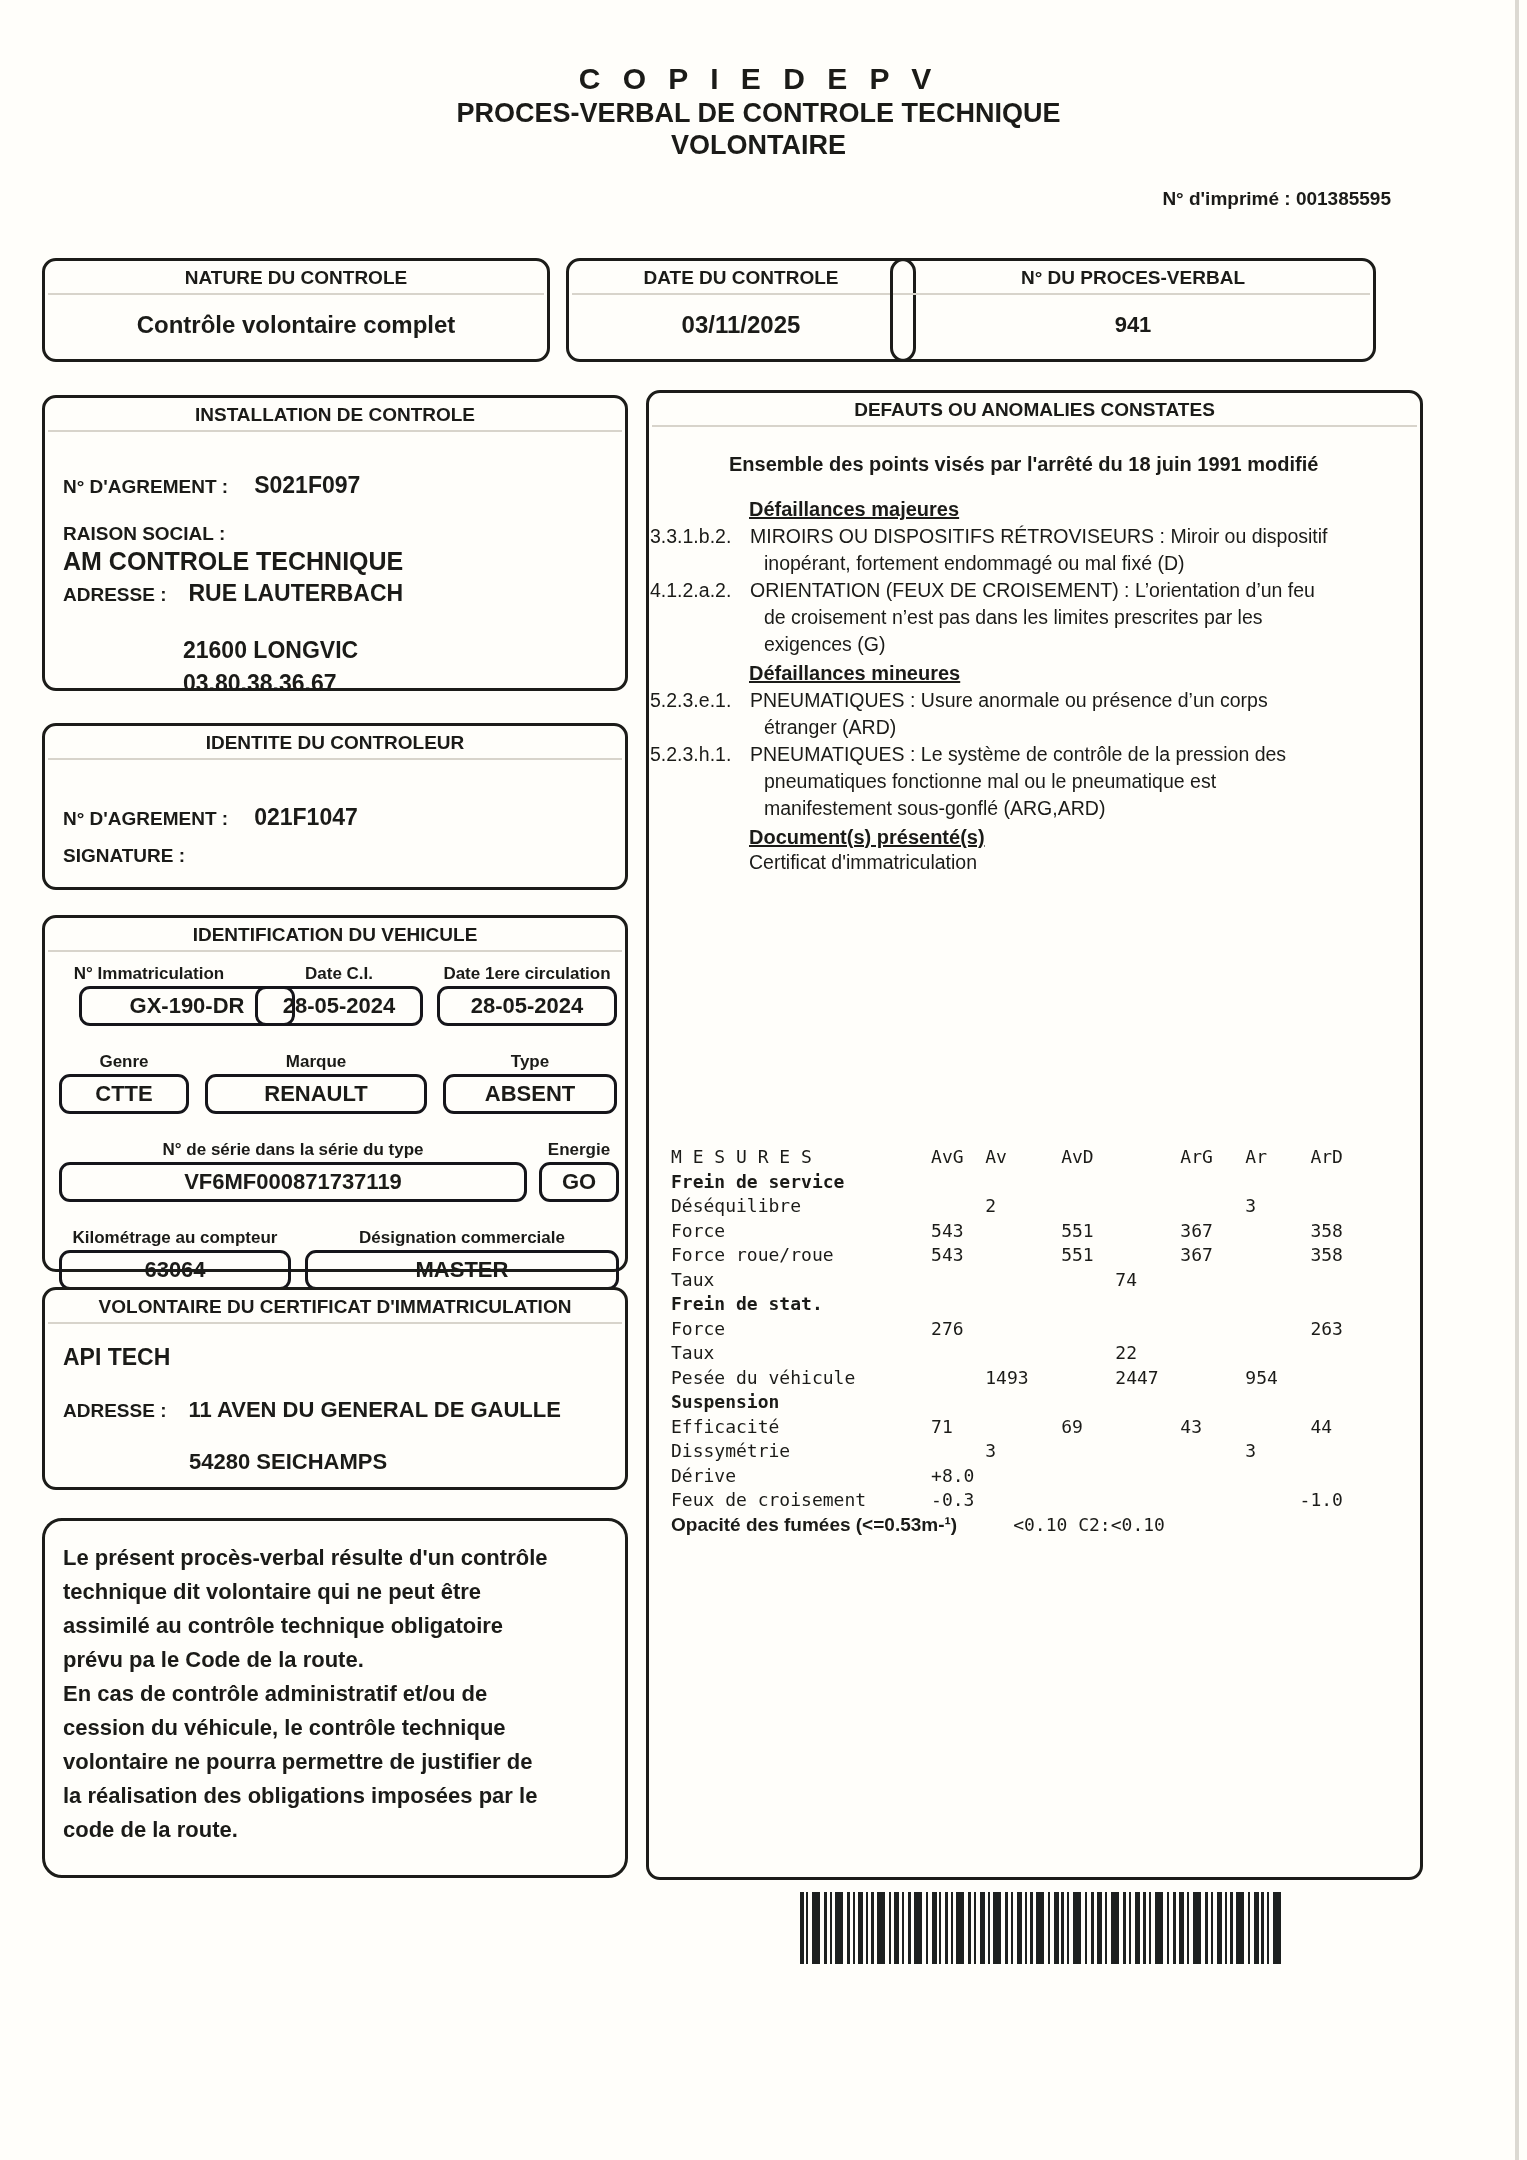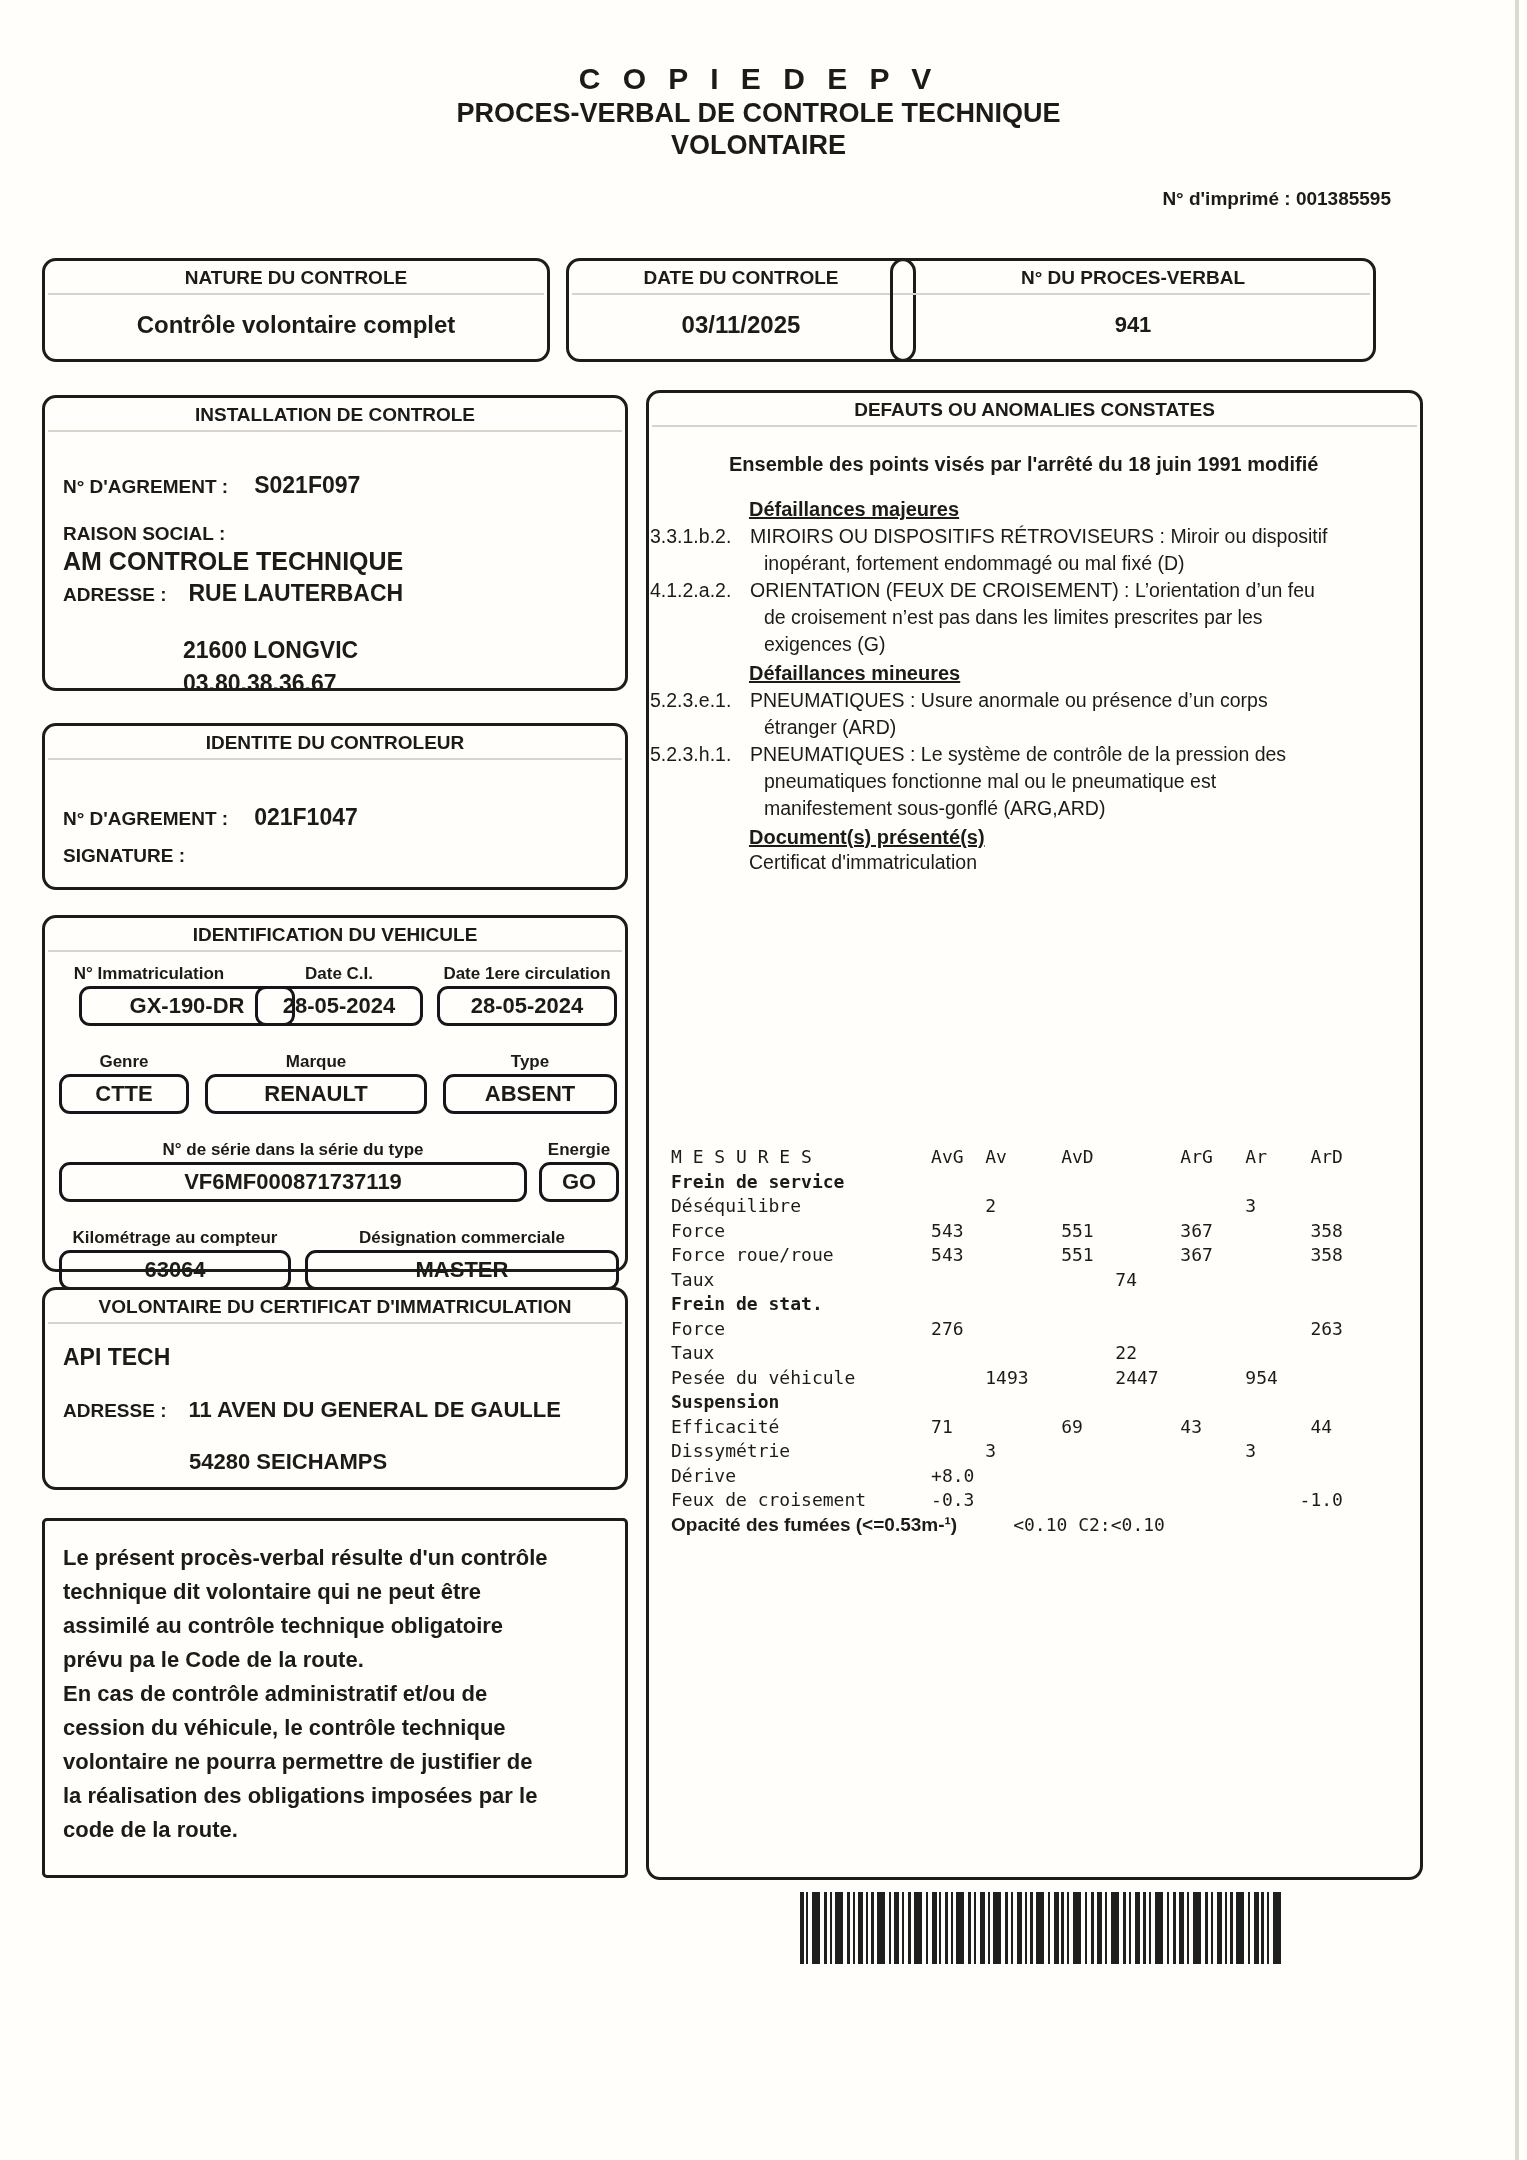--- a/index.html
+++ b/index.html
@@ -185,21 +185,21 @@
 
   <div class="box" style="left:42px;top:1287px;width:586px;height:203px;">
     <div class="box-title">VOLONTAIRE DU CERTIFICAT D'IMMATRICULATION</div>
     <div class="row val-block" style="margin-top:20px;">API TECH</div>
     <div class="row" style="margin-top:26px;">
       <span class="lbl">ADRESSE :</span><span class="val" style="margin-left:22px;font-size:22px;">11 AVEN DU GENERAL DE GAULLE</span>
     </div>
     <div class="row val-block" style="margin-top:26px;margin-left:126px;font-size:22px;">54280 SEICHAMPS</div>
   </div>
 
-  <div class="box" style="left:42px;top:1518px;width:586px;height:360px;border-radius:5px;">
+  <div class="box" style="left:42px;top:1518px;width:586px;height:360px;border-radius:20px;">
     <div class="notice"><span>Le présent procès-verbal résulte d'un contrôle
 technique dit volontaire qui ne peut être
 assimilé au contrôle technique obligatoire
 prévu pa le Code de la route.</span>
 <span>En cas de contrôle administratif et/ou de
 cession du véhicule, le contrôle technique
 volontaire ne pourra permettre de justifier de
 la réalisation des obligations imposées par le
 code de la route.</span></div>
   </div>

